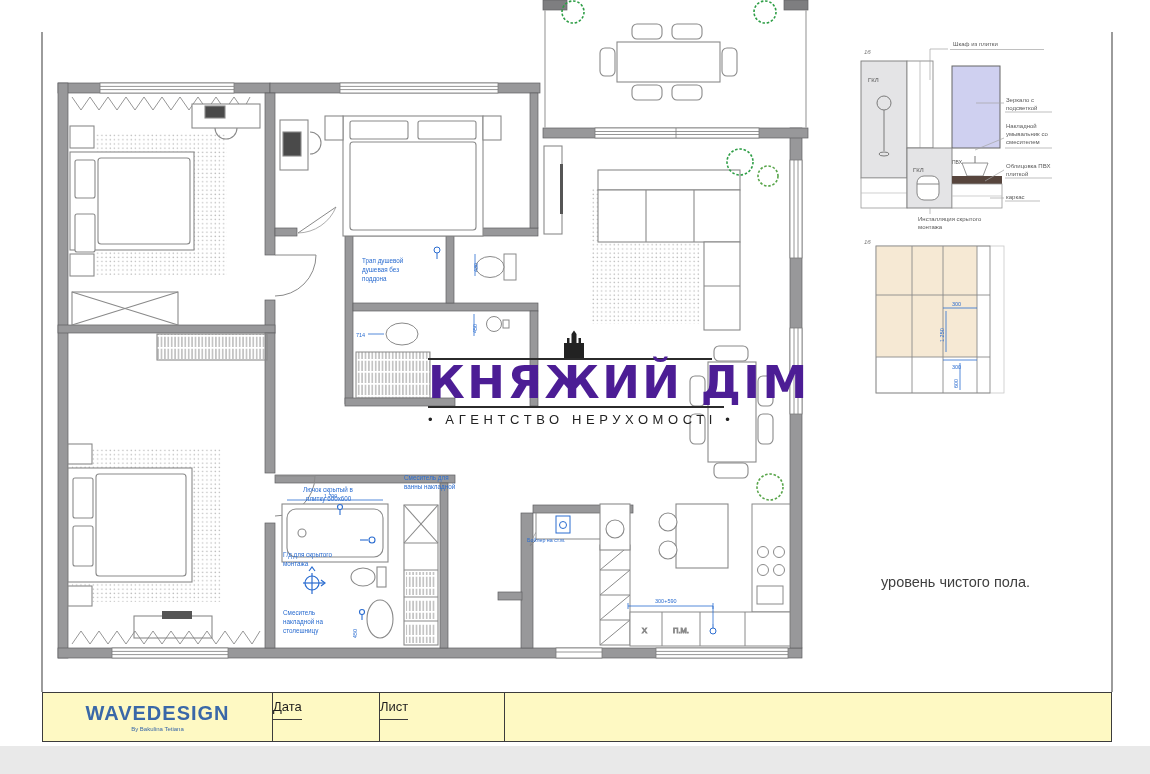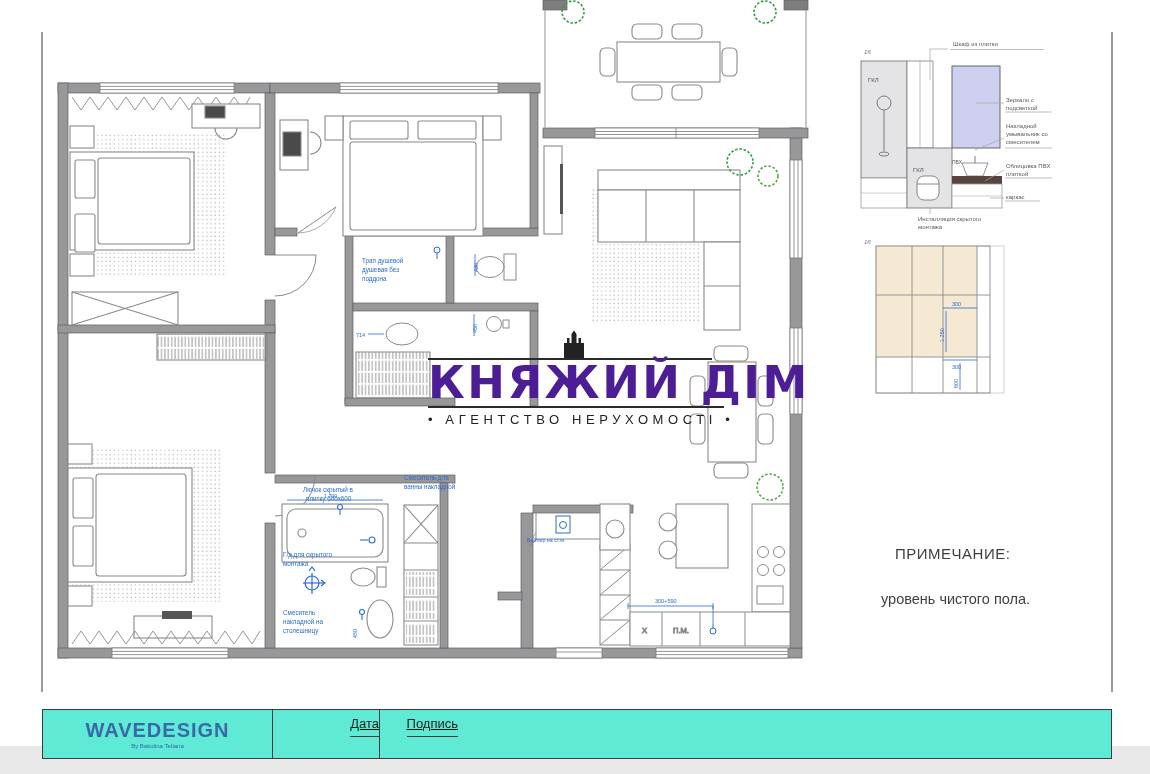--- a/index.html
+++ b/index.html
@@ -18,29 +18,29 @@
             letter-spacing:2.5px;white-space:nowrap;color:#4c1d95;}
   .wm-sub{font-size:13px;letter-spacing:4.6px;white-space:nowrap;margin-top:4px;color:#222;}
 
   
   .notes{position:absolute;left:881px;top:545px;width:245px;color:#3f3f3f;z-index:4;}
   .notes-h{font-size:15px;letter-spacing:0.5px;margin-left:14px;}
   .notes-body{margin-top:27px;font-size:14.5px;line-height:21px;}
   .notes-body div:nth-child(3){margin-left:7px;}
 
   
-  .tb{position:absolute;left:42px;top:709px;width:1070px;height:50px;border:1.2px solid #3c3c3c;
-      box-sizing:border-box;display:flex;background:#5eead4;z-index:6;}
+  .tb{position:absolute;left:42px;top:692px;width:1070px;height:50px;border:1.2px solid #3c3c3c;
+      box-sizing:border-box;display:flex;background:#fef9c3;z-index:6;}
   .tb-cell{box-sizing:border-box;border-right:1.2px solid #3c3c3c;display:flex;
            align-items:center;justify-content:center;}
   .tb-brand{width:230px;flex-direction:column;}
   .tb-brand-name{font-size:20px;font-weight:700;letter-spacing:1px;color:#3a68a8;}
   .tb-brand-sub{font-size:6px;color:#3a68a8;margin-top:1px;}
   .tb-title{width:528px;font-size:13.5px;color:#1e1e1e;}
-  .tb-col{flex-direction:column;align-items:flex-end;justify-content:flex-start;text-decoration:underline;}
+  .tb-col{flex-direction:column;align-items:flex-start;justify-content:flex-start;}
   .tb-col.c1{width:107px;} .tb-col.c2{width:125px;} .tb-col.c3{width:78px;border-right:none;}
   .tb-head{height:26px;border-bottom:1.2px solid #3c3c3c;display:flex;align-items:center;
            justify-content:center;font-size:13px;color:#1e1e1e;}
 </style>
 </head>
 <body>
 
 <div class="page">
 
 <svg width="1150" height="774" viewBox="0 0 1150 774" style="position:absolute;left:0;top:0;">
@@ -495,33 +495,32 @@
     <svg class="wm-icon" width="30" height="28" viewBox="0 0 30 28">
       <path d="M4,28 v-15 h3 v-5 h2.5 v5 h2 v-9 l2.5,-3.5 2.5,3.5 v9 h2 v-5 h2.5 v5 h3 v15 z" fill="#222"></path>
     </svg>
     <div class="wm-line l1"></div>
     <div class="wm-title">КНЯЖИЙ ДІМ</div>
     <div class="wm-line l2"></div>
     <div class="wm-sub">• АГЕНТСТВО НЕРУХОМОСТІ •</div>
   </div>
 
   <div class="notes">
-    <div class="notes-h">ПРИМЕЧАНИЕ:</div>
     <div class="notes-body">
       <div>уровень чистого пола.</div>
     </div>
   </div>
 
   <div class="tb">
     <div class="tb-cell tb-brand">
       <div class="tb-brand-name">WAVEDESIGN</div>
       <div class="tb-brand-sub">By Bakulina Tetiana</div>
     </div>
     <div class="tb-cell tb-col c1">
       <div class="tb-head">Дата</div>
     </div>
-    <div class="tb-cell tb-col c3">
-      <div class="tb-head">Подпись</div>
+    <div class="tb-cell tb-col c2">
+      <div class="tb-head">Лист</div>
     </div>
   </div>
 
   <div class="bottom-strip"></div>
 </div>
 
 </body></html>

